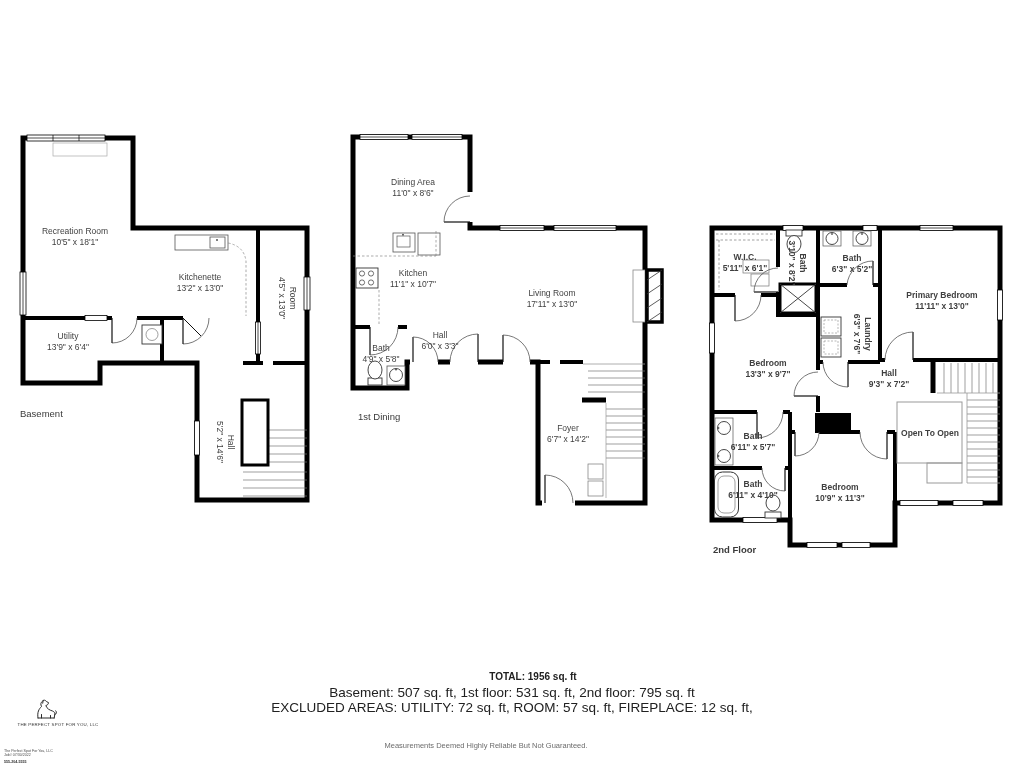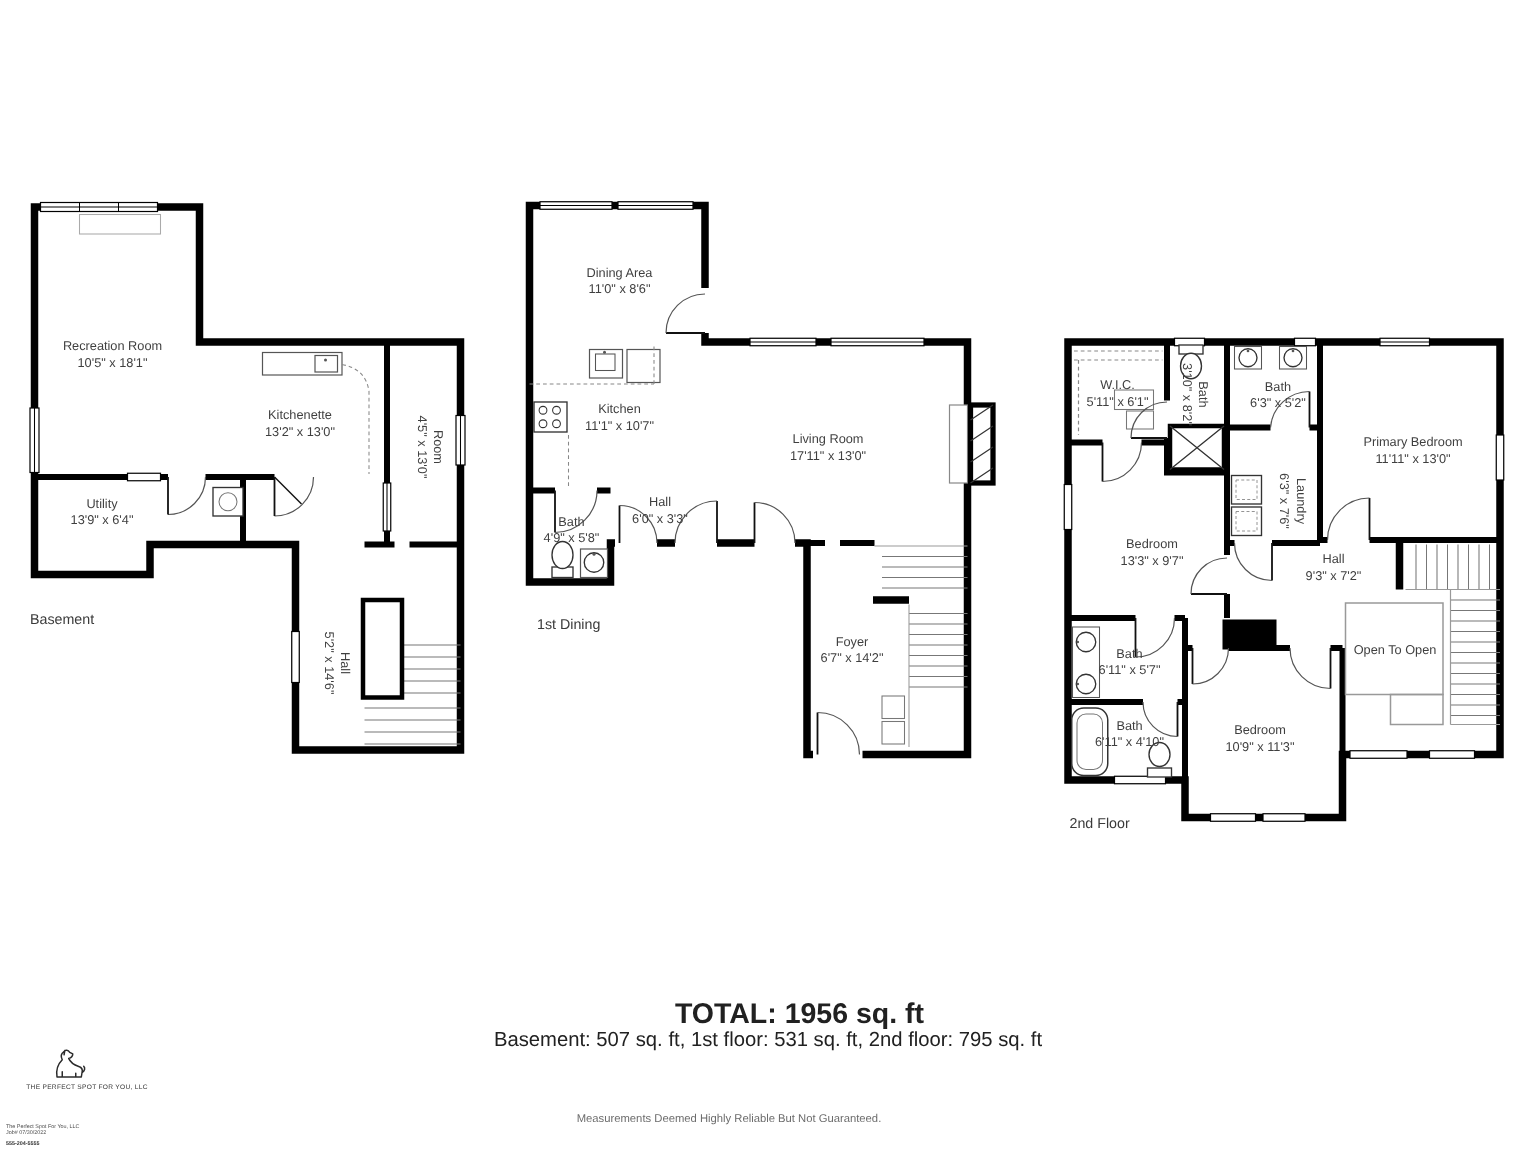--- a/index.html
+++ b/index.html
@@ -5,21 +5,21 @@
   html,body{margin:0;padding:0;background:#fff;}
   .canvas{position:relative;width:1024px;height:768px;background:#ffffff;
           font-family:"Liberation Sans",sans-serif;overflow:hidden;}
   .plan{position:absolute;}
   .plan svg{position:absolute;left:0;top:0;display:block;}
   .lbl{position:absolute;transform:translate(-50%,-50%);text-align:center;
        color:#3f3f3f;font-size:8.5px;line-height:10.5px;white-space:nowrap;}
   .lbl.rot{transform:translate(-50%,-50%) rotate(90deg);}
   .floor-lbl{position:absolute;font-size:9.5px;color:#3a3a3a;}
   .summary{position:absolute;left:0;top:669px;width:1024px;text-align:center;color:#212121;}
-  .summary .l1{font-size:19px;font-weight:700;line-height:15.5px;padding-left:42px;}
+  .summary .l1{font-size:10px;font-weight:700;line-height:15.5px;padding-left:42px;}
   .summary .ln{font-size:13.5px;line-height:15.3px;}
   .disclaimer{position:absolute;left:0;top:741px;width:972px;text-align:center;
               font-size:7.5px;color:#6c6c6c;}
   .brand{position:absolute;left:0;top:695px;width:120px;}
   .brand .dog{position:absolute;left:33px;top:3px;}
   .brand .company{position:absolute;left:8px;top:27px;width:100px;text-align:center;
                   font-size:4.4px;letter-spacing:.2px;color:#333;}
   .fineprint{position:absolute;left:4px;top:749px;font-size:3.6px;line-height:4.4px;color:#4a4a4a;}
   .fineprint .fp3{margin-top:2px;font-weight:700;color:#333;}
 </style>
@@ -182,21 +182,21 @@
       <div>Bath</div>
         <div>4'9" x 5'8"</div>
     </div>
     <div class="lbl" style="left:218px;top:305px">
       <div>Foyer</div>
         <div>6'7" x 14'2"</div>
     </div>
     <div class="floor-lbl" style="left:8px;top:283px">1st Dining</div>
   </div>
 
-  <div class="plan" style="left:705px;top:222px;width:300px;height:340px;">
+  <div class="plan" style="left:705px;top:222px;width:300px;height:340px;font-weight:bold;">
     <svg width="300" height="340" viewBox="0 0 300 340">
       <g stroke="#000" fill="none">
         <path d="M7,6 H295 V281 H190 V323 H85 V298 H7 Z" stroke-width="5"></path>
         <path d="M73,6 V45 M73,70 V93 H113 M7,73 H30 M56,73 H73 M113,6 V148 M113,174 V190
                  M113,63 H142 M168,63 H175 M175,6 V138 M113,140 H118 M143,140 H175
                  M175,138 H180 M208,138 H295 M7,190 H52 M78,190 H85 M85,190 V246
                  M7,246 H57 M80,246 H85 M85,246 V298 M85,210 H90 M114,210 H155 M182,210 H190
                  M190,210 V281" stroke-width="4"></path>
         <line x1="228" y1="138" x2="228" y2="171" stroke-width="5"></line>
       </g>
@@ -321,20 +321,21 @@
     <div class="lbl" style="left:135px;top:270px">
       <div>Bedroom</div>
         <div>10'9" x 11'3"</div>
     </div>
     <div class="floor-lbl" style="left:8px;top:322px">2nd Floor</div>
   </div>
 
   <div class="summary">
     <div class="l1">TOTAL: 1956 sq. ft</div>
     <div class="ln">Basement: 507 sq. ft, 1st floor: 531 sq. ft, 2nd floor: 795 sq. ft</div>
+    <div class="ln">EXCLUDED AREAS: UTILITY: 72 sq. ft, ROOM: 57 sq. ft, FIREPLACE: 12 sq. ft,</div>
   </div>
   <div class="disclaimer">Measurements Deemed Highly Reliable But Not Guaranteed.</div>
 
   <div class="brand">
     <svg class="dog" width="26" height="22" viewBox="0 0 24 22">
       <path d="M4,20 C3,14 5,11 7.5,8.5 C6.5,6.5 6.5,4.5 8.5,3.2 C9.5,1.6 11.5,2 12.5,3.6 L14.5,4.6 C14.5,6.2 13.2,7.2 11.8,7.6 C13.2,11 15.5,12 18.5,13 C20.3,13.6 21.2,15.2 20.7,17 L20.2,20 M4,20 H20.2 M7.5,20 V16.5 M16.5,20 V17.5 M9.2,2.4 L8.7,5.2 M20.7,17 C22.5,16 23,14 21.8,12.8" fill="none" stroke="#2b2b2b" stroke-width="1" stroke-linejoin="round" stroke-linecap="round"></path>
     </svg>
     <div class="company">THE PERFECT SPOT FOR YOU, LLC</div>
   </div>
   <div class="fineprint">

